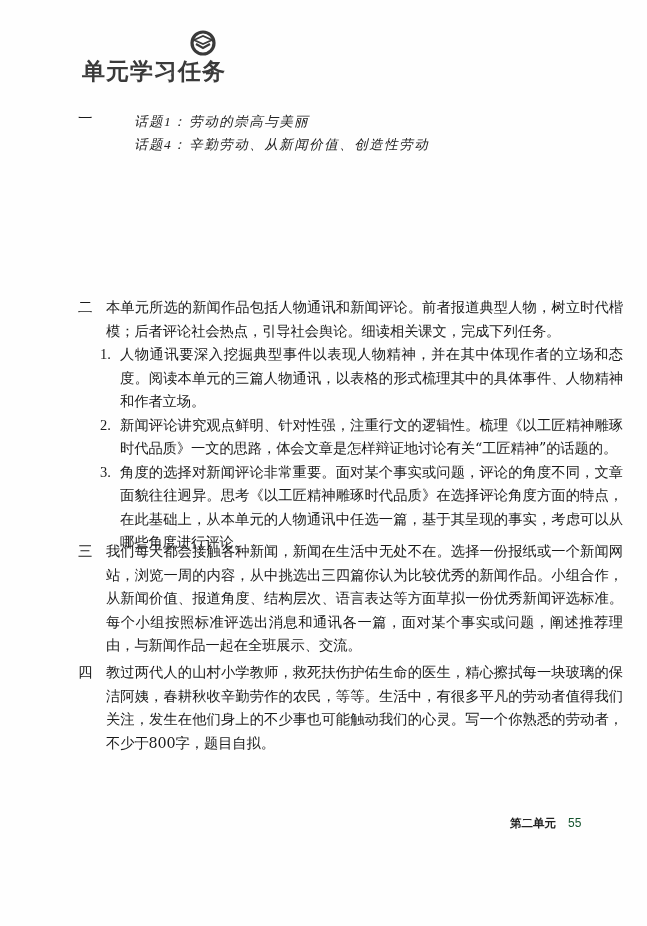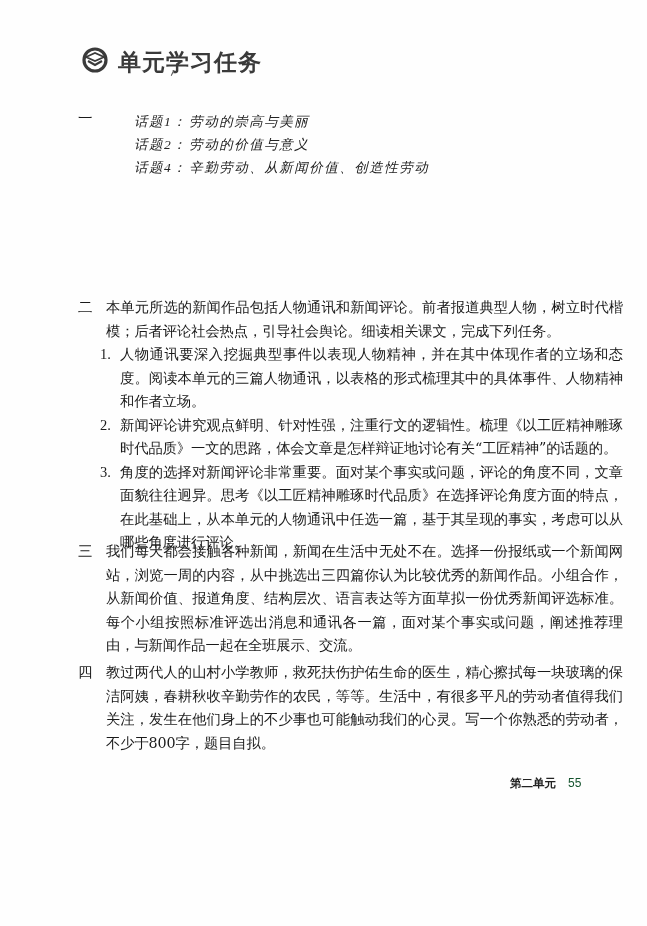--- a/index.html
+++ b/index.html
@@ -12,24 +12,25 @@
       height: 926px;
       position: relative;
       overflow: hidden;
       font-family: "DejaVu Serif", "Liberation Serif", serif;
       color: #1a1a1a;
       background: #fefefe;
     }
     .page-header {
       position: absolute;
       left: 82px;
-      top: 47px;
+      top: 30px;
       height: 36px;
       display: flex;
-      align-items: flex-start;
+      align-items: flex-end;
+      flex-direction: column;
     }
     .header-icon {
       width: 26px;
       height: 26px;
       margin-right: 10px;
       display: inline-block;
     }
     .page-title {
       font-family: "DejaVu Sans", "Liberation Sans", sans-serif;
       font-size: 23px;
@@ -90,21 +91,21 @@
     .subtask-num {
       position: absolute;
       left: 0;
       top: 0;
       font-family: "Liberation Serif", serif;
       font-size: 14.5px;
     }
     .footer {
       position: absolute;
       left: 510px;
-      top: 776px;
+      top: 816px;
       display: flex;
       align-items: baseline;
     }
     .footer-unit {
       font-family: "DejaVu Sans", "Liberation Sans", sans-serif;
       font-size: 11.5px;
       font-weight: bold;
       color: #222;
       margin-right: 12px;
     }
@@ -128,23 +129,20 @@
   <span class="page-title">单元学习任务</span>
 </div>
 
 <div class="stray-mark"></div>
 
 <div class="section" style="top:107px;">
   <span class="section-num">一</span>
   <div class="topics">
     <div class="topic">
       <span class="topic-label">话题1：</span><span>劳动的崇高与美丽</span>
-    </div>
-    <div class="topic">
-      <span class="topic-label">话题2：</span><span>劳动的价值与意义</span>
     </div>
     <div class="topic">
       <span class="topic-label">话题4：</span><span>辛勤劳动、从新闻价值、创造性劳动</span>
     </div>
   </div>
 </div>
 
 <div class="section" style="top:296px;">
   <span class="section-num">二</span>
   <div class="section-body">

